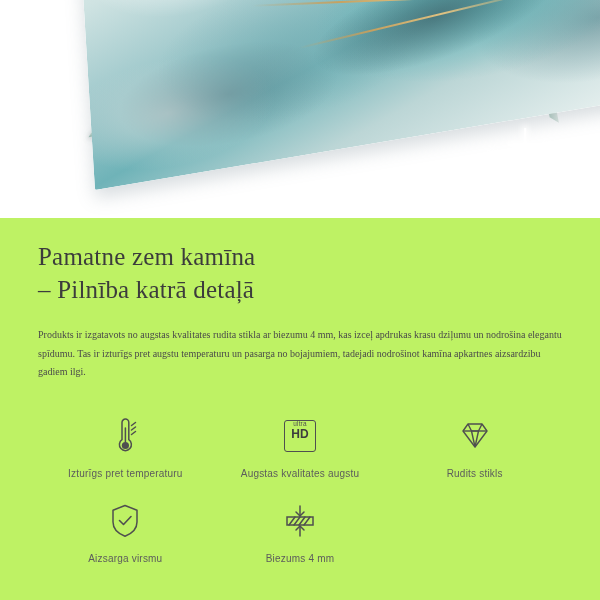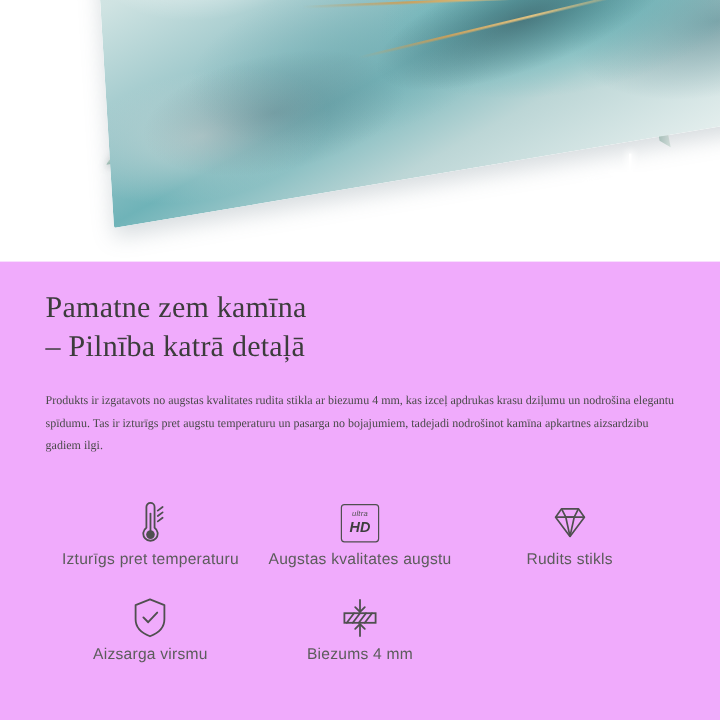--- a/index.html
+++ b/index.html
@@ -11,21 +11,21 @@
     height: 600px;
     background: #ffffff;
     font-family: "Liberation Sans", sans-serif;
     color: #3a3a3a;
     overflow: hidden;
   }
   .page {
     position: relative;
     width: 600px;
     height: 600px;
-    background: #f0abfc;
+    background: #bef264;
   }
 
   
   .hero {
     position: relative;
     width: 600px;
     height: 218px;
     overflow: hidden;
     background: #ffffff;
   }
@@ -168,36 +168,35 @@
     justify-content: flex-start;
     padding: 6px 4px 0 4px;
   }
   .feature .ficon {
     height: 44px;
     display: flex;
     align-items: center;
     justify-content: center;
   }
   .feature .flabel {
-    font-size: 13px;
+    margin-top: 10px;
+    font-size: 10px;
     color: #5c5c5c;
     text-align: center;
     letter-spacing: .2px;
   }
   .hd-box {
     width: 30px;
     height: 30px;
     border: 1.6px solid #4f4f4f;
     border-radius: 3px;
     display: flex;
     flex-direction: column;
     align-items: center;
-    justify-content: center;
     line-height: 1;
-    font-style: italic;
   }
   .hd-box .u {
     font-size: 6.4px;
     letter-spacing: .2px;
     color: #4f4f4f;
     margin-bottom: 1px;
   }
   .hd-box .h {
     font-size: 12px;
     font-weight: bold;

